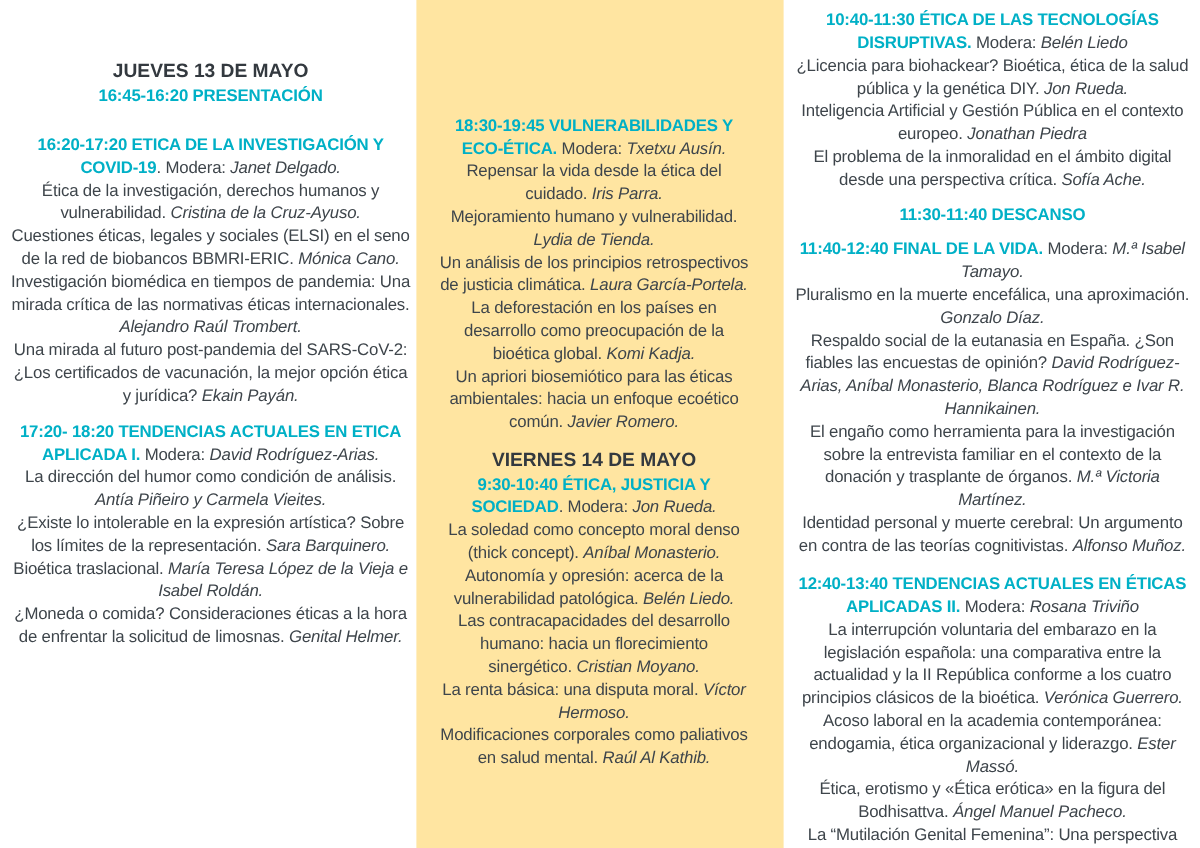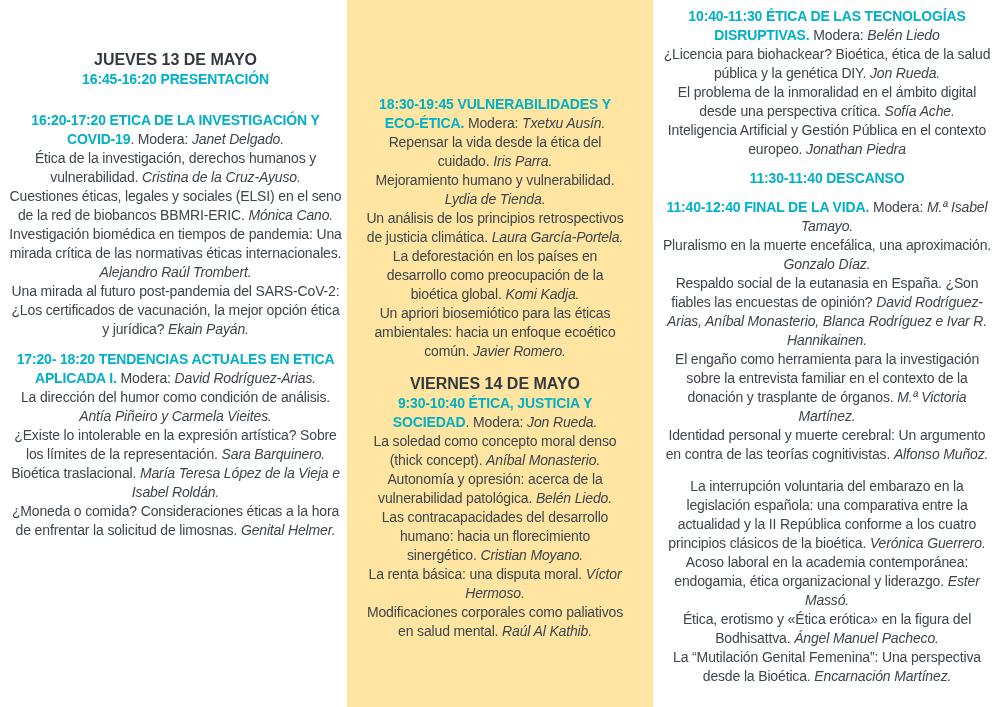--- a/index.html
+++ b/index.html
@@ -55,29 +55,30 @@
       <p class="para"><span class="seg-head">9:30-10:40 ÉTICA, JUSTICIA Y SOCIEDAD</span><span class="seg-normal">. Modera: </span><span class="seg-italic">Jon Rueda.</span></p>
       <p class="para"><span class="seg-normal">La soledad como concepto moral denso (thick concept). </span><span class="seg-italic">Aníbal Monasterio.</span></p>
       <p class="para"><span class="seg-normal">Autonomía y opresión: acerca de la vulnerabilidad patológica. </span><span class="seg-italic">Belén Liedo.</span></p>
       <p class="para"><span class="seg-normal">Las contracapacidades del desarrollo humano: hacia un florecimiento sinergético. </span><span class="seg-italic">Cristian Moyano.</span></p>
       <p class="para"><span class="seg-normal">La renta básica: una disputa moral. </span><span class="seg-italic">Víctor Hermoso.</span></p>
       <p class="para"><span class="seg-normal">Modificaciones corporales como paliativos en salud mental. </span><span class="seg-italic">Raúl Al Kathib.</span></p>
     </div>
   <div class="col col-right">
       <p class="para"><span class="seg-head">10:40-11:30 ÉTICA DE LAS TECNOLOGÍAS DISRUPTIVAS.</span><span class="seg-normal"> Modera: </span><span class="seg-italic">Belén Liedo</span></p>
       <p class="para"><span class="seg-normal">¿Licencia para biohackear? Bioética, ética de la salud pública y la genética DIY. </span><span class="seg-italic">Jon Rueda.</span></p>
+      <p class="para"><span class="seg-normal">Inteligencia Artificial y Gestión Pública en el contexto europeo. </span><span class="seg-italic">Jonathan Piedra</span></p>
       <p class="para"><span class="seg-normal">El problema de la inmoralidad en el ámbito digital desde una perspectiva crítica. </span><span class="seg-italic">Sofía Ache.</span></p>
-      <p class="para"><span class="seg-normal">Inteligencia Artificial y Gestión Pública en el contexto europeo. </span><span class="seg-italic">Jonathan Piedra</span></p>
       <div style="height: 10px;"></div>
       <p class="slot">11:30-11:40 DESCANSO</p>
       <div style="height: 10px;"></div>
       <p class="para"><span class="seg-head">11:40-12:40 FINAL DE LA VIDA.</span><span class="seg-normal"> Modera: </span><span class="seg-italic">M.ª Isabel Tamayo.</span></p>
       <p class="para"><span class="seg-normal">Pluralismo en la muerte encefálica, una aproximación. </span><span class="seg-italic">Gonzalo Díaz.</span></p>
       <p class="para"><span class="seg-normal">Respaldo social de la eutanasia en España. ¿Son fiables las encuestas de opinión? </span><span class="seg-italic">David Rodríguez-Arias, Aníbal Monasterio, Blanca Rodríguez e Ivar R. Hannikainen.</span></p>
       <p class="para"><span class="seg-normal">El engaño como herramienta para la investigación sobre la entrevista familiar en el contexto de la donación y trasplante de órganos. </span><span class="seg-italic">M.ª Victoria Martínez.</span></p>
       <p class="para"><span class="seg-normal">Identidad personal y muerte cerebral: Un argumento en contra de las teorías cognitivistas. </span><span class="seg-italic">Alfonso Muñoz.</span></p>
       <div style="height: 13px;"></div>
+      <p class="para"><span class="seg-head">12:40-13:40 TENDENCIAS ACTUALES EN ÉTICAS APLICADAS II.</span><span class="seg-normal"> Modera: </span><span class="seg-italic">Rosana Triviño</span></p>
       <p class="para"><span class="seg-normal">La interrupción voluntaria del embarazo en la legislación española: una comparativa entre la actualidad y la II República conforme a los cuatro principios clásicos de la bioética. </span><span class="seg-italic">Verónica Guerrero.</span></p>
       <p class="para"><span class="seg-normal">Acoso laboral en la academia contemporánea: endogamia, ética organizacional y liderazgo. </span><span class="seg-italic">Ester Massó.</span></p>
       <p class="para"><span class="seg-normal">Ética, erotismo y «Ética erótica» en la figura del Bodhisattva. </span><span class="seg-italic">Ángel Manuel Pacheco.</span></p>
       <p class="para"><span class="seg-normal">La “Mutilación Genital Femenina”: Una perspectiva desde la Bioética. </span><span class="seg-italic">Encarnación Martínez.</span></p>
     </div>
 </div>
 
 </body></html>

